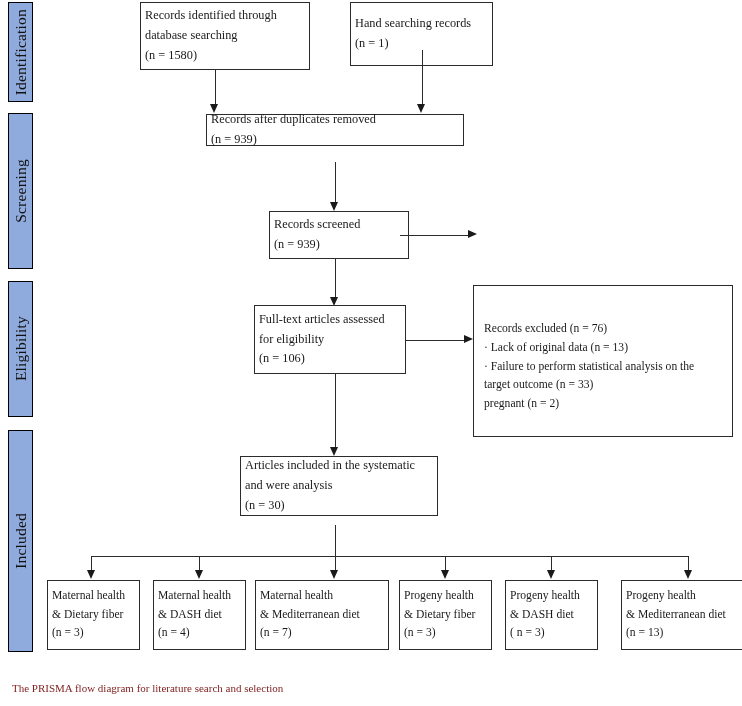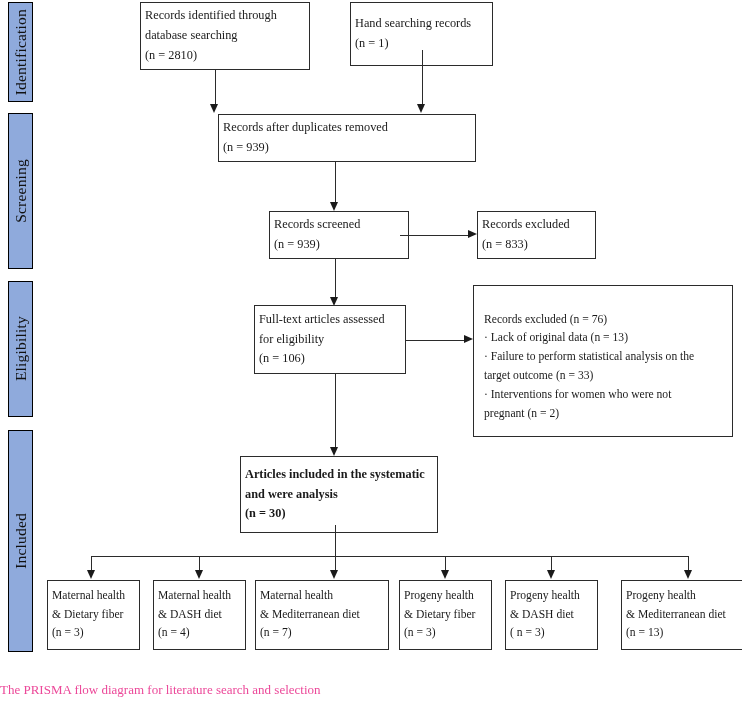--- a/index.html
+++ b/index.html
@@ -77,24 +77,24 @@
   .arrow-right {
     position: absolute;
     width: 0; height: 0;
     border-top: 4.6px solid transparent;
     border-bottom: 4.6px solid transparent;
     border-left: 9px solid #1a1a1a;
   }
   
   .caption {
     position: absolute;
-    left: 0;
+    left: 12px;
     top: 682px;
-    font-size: 13px;
-    color: #ec4899;
+    font-size: 11px;
+    color: #7f1d1d;
     white-space: nowrap;
   }
 </style>
 </head>
 <body>
 
 <div id="page">
 
   <div class="stage-bar" style="left:8px; top:2px; width:25px; height:100px;">
     <span class="stage-text">Identification</span>
@@ -105,80 +105,75 @@
   <div class="stage-bar" style="left:8px; top:281px; width:25px; height:136px;">
     <span class="stage-text">Eligibility</span>
   </div>
   <div class="stage-bar" style="left:8px; top:430px; width:25px; height:222px;">
     <span class="stage-text">Included</span>
   </div>
 
   <div class="node" style="left:140px; top:2px; width:170px; height:68px;">
     <span class="ln">Records identified through</span>
     <span class="ln">database searching</span>
-    <span class="ln">(n = 2810)</span>
+    <span class="ln">(n = 1580)</span>
   </div>
 
   <div class="node" style="left:350px; top:2px; width:143px; height:64px;">
     <span class="ln">Hand searching records</span>
     <span class="ln">(n = 1)</span>
   </div>
 
   <div class="vline" style="left:214.5px; top:70px; height:36px;"></div>
   <div class="arrow-down" style="left:210px; top:104px;"></div>
 
   <div class="vline" style="left:421.5px; top:50px; height:56px;"></div>
   <div class="arrow-down" style="left:417px; top:104px;"></div>
 
-  <div class="node" style="left:206px; top:114px; width:258px; height:48px;margin-left:12px;">
+  <div class="node" style="left:206px; top:114px; width:258px; height:32px;">
     <span class="ln">Records after duplicates removed</span>
     <span class="ln">(n = 939)</span>
   </div>
 
   <div class="vline" style="left:334.5px; top:162px; height:42px;"></div>
   <div class="arrow-down" style="left:330px; top:202px;"></div>
 
   <div class="node" style="left:269px; top:211px; width:140px; height:48px;">
     <span class="ln">Records screened</span>
     <span class="ln">(n = 939)</span>
   </div>
 
   <div class="hline" style="left:400px; top:234.5px; width:70px;"></div>
   <div class="arrow-right" style="left:468px; top:230px;"></div>
 
-  <div class="node" style="left:477px; top:211px; width:119px; height:48px;">
-    <span class="ln">Records excluded</span>
-    <span class="ln">(n = 833)</span>
-  </div>
 
   <div class="vline" style="left:334.5px; top:259px; height:42px;"></div>
   <div class="arrow-down" style="left:330px; top:297px;"></div>
 
   <div class="node" style="left:254px; top:305px; width:152px; height:69px;">
     <span class="ln">Full-text articles assessed</span>
     <span class="ln">for eligibility</span>
     <span class="ln">(n = 106)</span>
   </div>
 
   <div class="hline" style="left:406px; top:339.5px; width:62px;"></div>
   <div class="arrow-right" style="left:464px; top:335px;"></div>
 
   <div class="node left-align small" style="left:473px; top:285px; width:260px; height:152px;">
     <span class="ln">Records excluded (n = 76)</span>
     <span class="ln">· Lack of original data (n = 13)</span>
     <span class="ln">· Failure to perform statistical analysis on the</span>
     <span class="ln">target outcome (n = 33)</span>
-    <span class="ln">· Interventions for women who were not</span>
     <span class="ln">pregnant (n = 2)</span>
   </div>
 
   <div class="vline" style="left:334.5px; top:374px; height:76px;"></div>
   <div class="arrow-down" style="left:330px; top:447px;"></div>
 
-  <div class="node" style="left:240px; top:456px; width:198px; height:77px;font-weight:bold;">
+  <div class="node" style="left:240px; top:456px; width:198px; height:60px;">
     <span class="ln">Articles included in the systematic</span>
     <span class="ln">and were analysis</span>
     <span class="ln">(n = 30)</span>
   </div>
 
   <div class="vline" style="left:334.5px; top:525px; height:31px;"></div>
   <div class="hline" style="left:91px; top:556px; width:597px;"></div>
 
   <div class="vline" style="left:91px; top:556px; height:18px;"></div>
   <div class="arrow-down" style="left:86.5px; top:570px;"></div>

